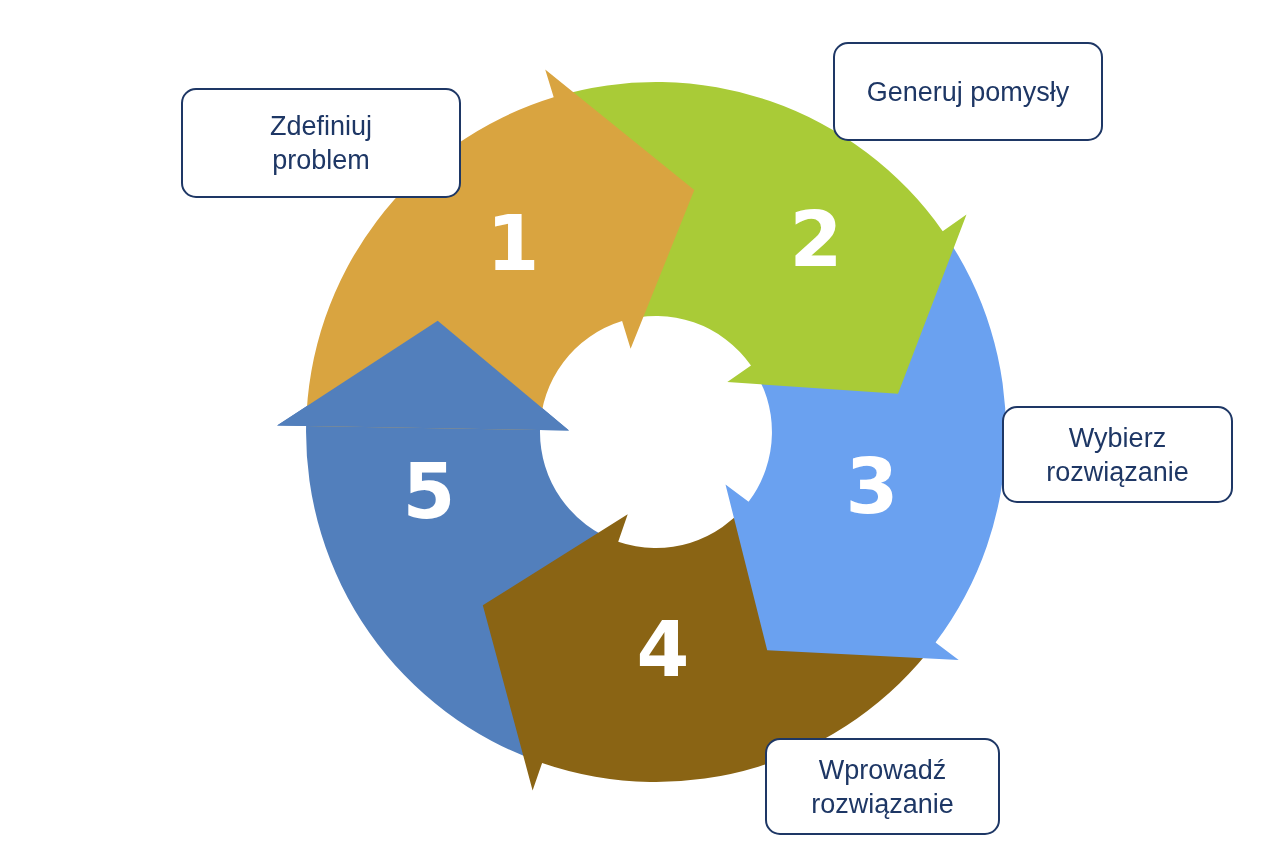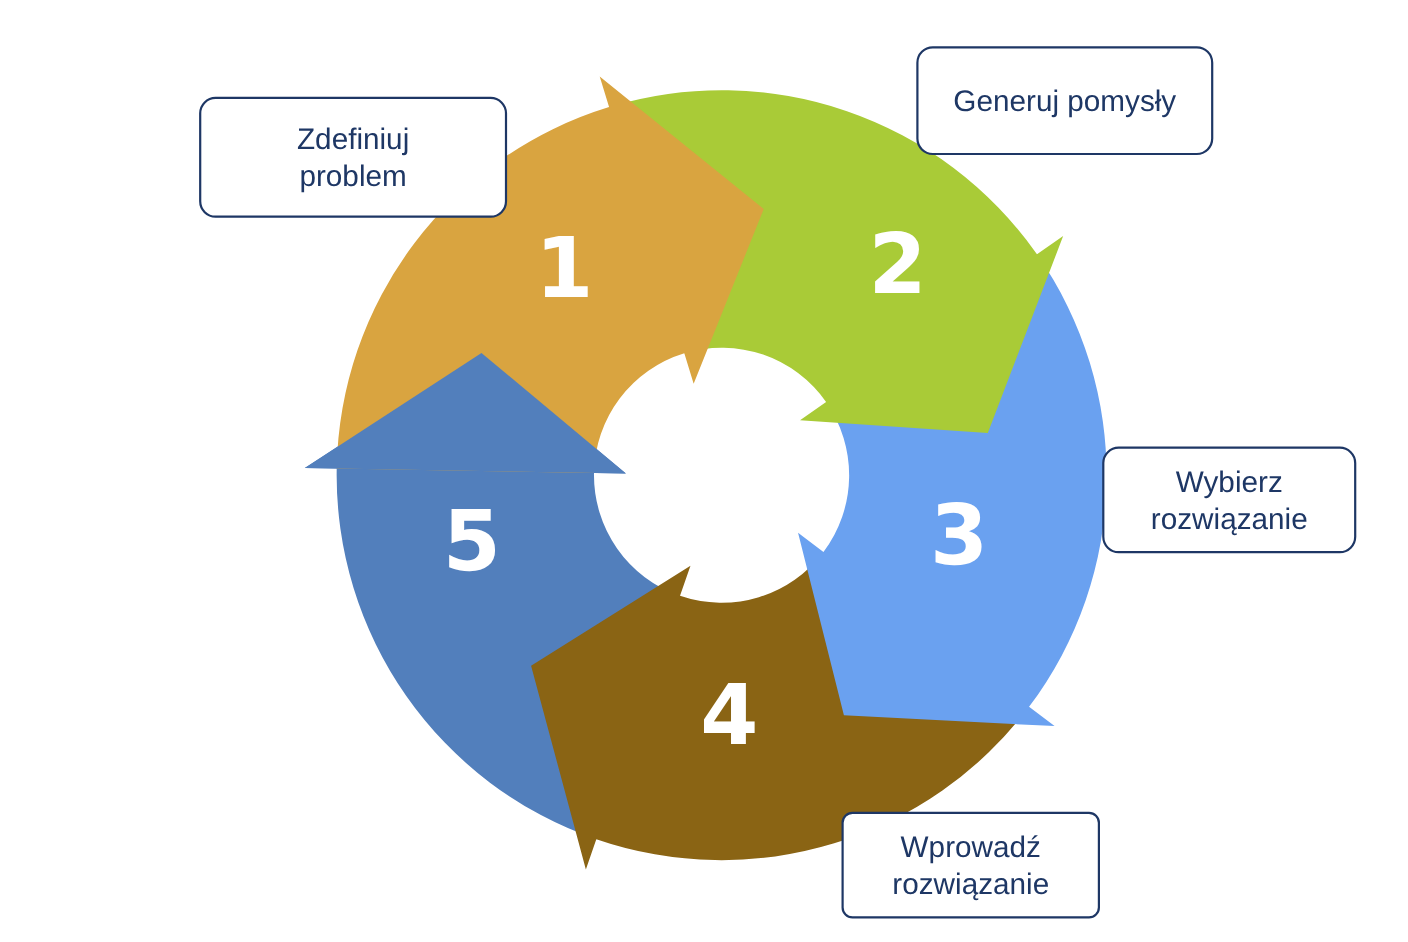--- a/index.html
+++ b/index.html
@@ -41,21 +41,21 @@
     justify-content: center;
     text-align: center;
     color: #1E3765;
     font-size: 27px;
     line-height: 34px;
     font-weight: 400;
   }
   .b1 { left: 165px; top: 88px;  width: 280px; height: 110px; margin-left: 16px; }
   .b2 { left: 833px; top: 42px;  width: 270px; height: 99px;  }
   .b3 { left: 1002px; top: 380px; width: 231px; height: 97px; margin-top: 26px; }
-  .b4 { left: 765px; top: 738px; width: 235px; height: 97px; border-radius: 10px;  }
+  .b4 { left: 765px; top: 738px; width: 235px; height: 97px;  }
   .b5 { left: 140px; top: 605px; width: 245px; height: 102px; }
 </style>
 </head>
 <body>
 
 <div class="stage">
 
   <svg id="arrows" width="1280" height="856" viewBox="0 0 1280 856">
       <path d="M 542.1 762.9 A 350 350 0 0 1 306.1 425.9 L 277.1 425.4 L 437.7 320.8 L 569.0 430.5 L 540.0 430.0 A 116 116 0 0 0 618.2 541.7 Z" fill="#527FBC"></path>
       <path d="M 935.5 642.6 A 350 350 0 0 1 542.1 762.9 L 532.6 790.4 L 482.8 605.2 L 627.7 514.3 L 618.2 541.7 A 116 116 0 0 0 748.6 501.8 Z" fill="#8A6414"></path>

